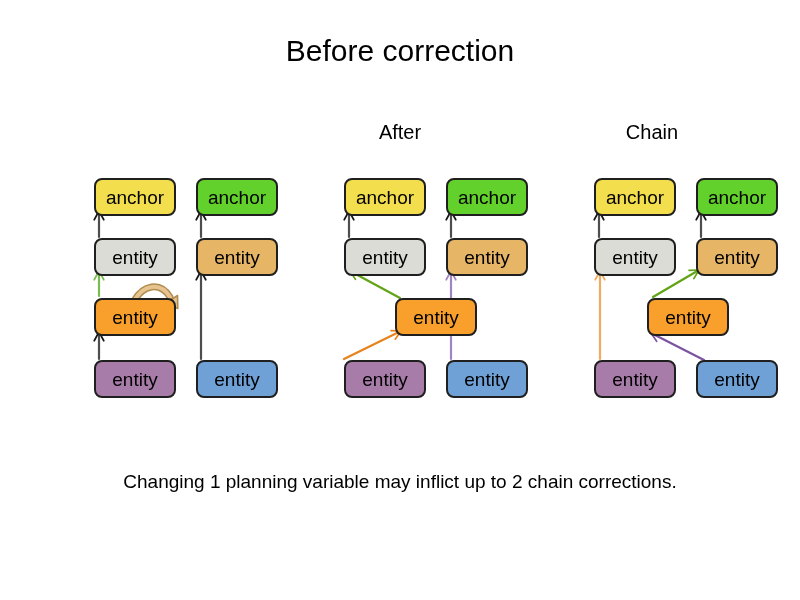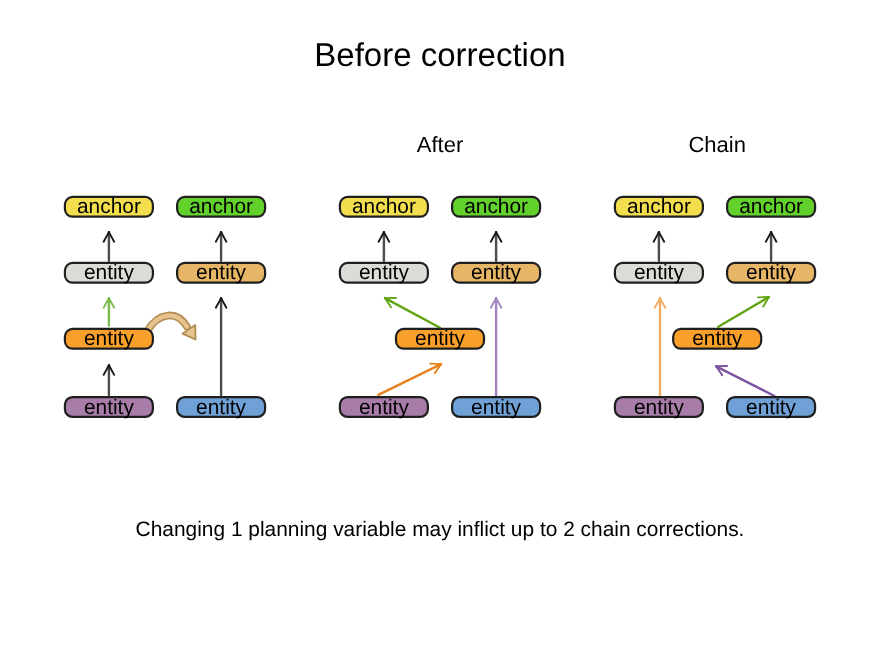--- a/index.html
+++ b/index.html
@@ -16,24 +16,24 @@
     font-size:20px;font-weight:400;
   }
   #label-before{left:400px;}
   #label-after{left:652px;}
   .caption{
     position:absolute;left:0;top:471px;width:800px;text-align:center;
     font-size:19px;font-weight:400;
   }
   #arrow-layer{position:absolute;left:0;top:0;width:800px;height:600px;pointer-events:none;}
   .node{
-    position:absolute;box-sizing:border-box;width:82px;height:20px;
+    position:absolute;box-sizing:border-box;width:82px;height:38px;
     border:2px solid #1f1f1f;border-radius:8px;
     display:flex;align-items:center;justify-content:center;
-    font-size:19px;line-height:1;
+    font-size:19px;line-height:1;margin-left:36px;
   }
 </style>
 </head>
 <body>
 
 <div class="stage">
   <div class="title">Before correction</div>
   <div class="section-label" id="label-before">After</div>
   <div class="section-label" id="label-after">Chain</div>
   <svg id="arrow-layer" viewBox="0 0 800 600">

